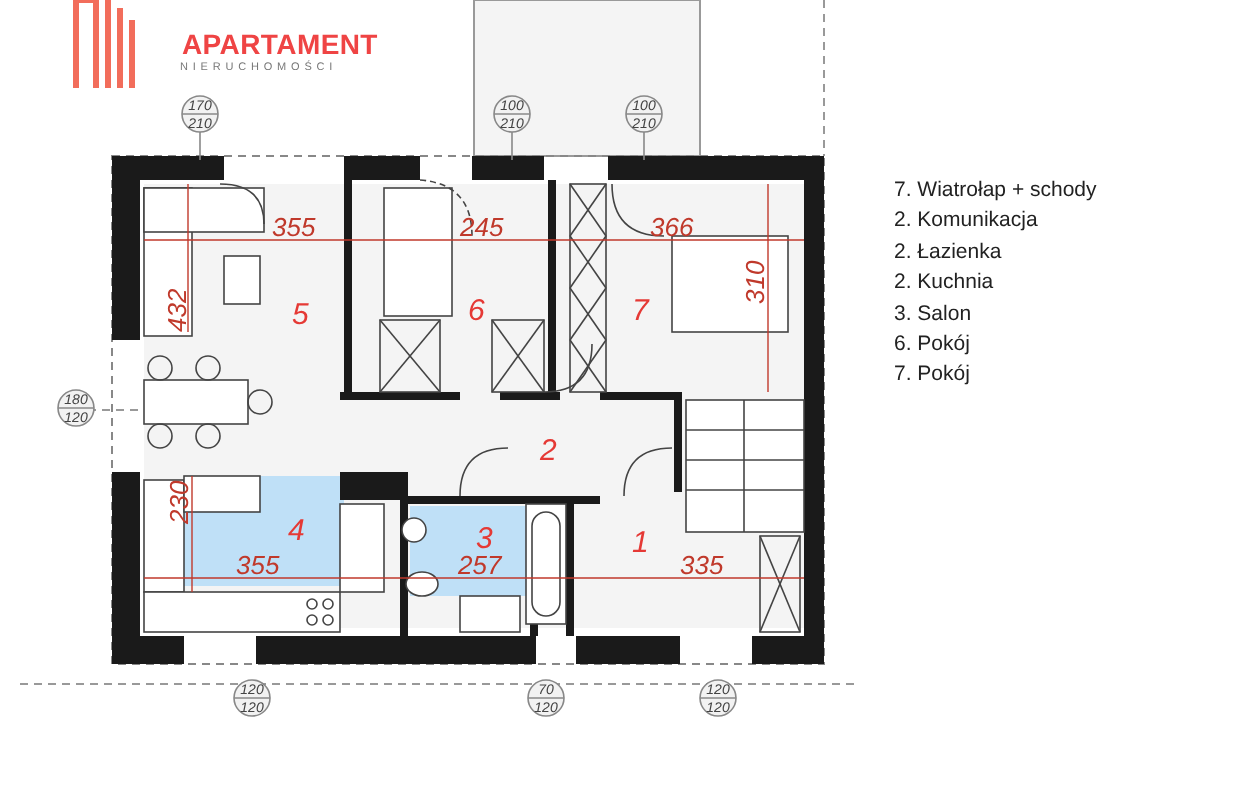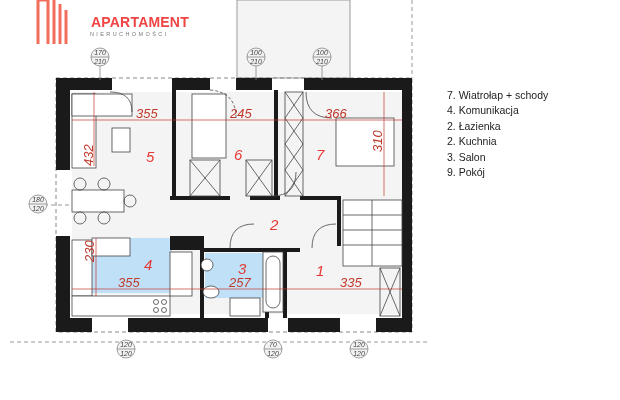--- a/index.html
+++ b/index.html
@@ -188,18 +188,19 @@
   <text class="wl" x="126" y="347" text-anchor="middle">120</text>
   <text class="wl" x="126" y="356" text-anchor="middle">120</text>
   <text class="wl" x="273" y="347" text-anchor="middle">70</text>
   <text class="wl" x="273" y="356" text-anchor="middle">120</text>
   <text class="wl" x="359" y="347" text-anchor="middle">120</text>
   <text class="wl" x="359" y="356" text-anchor="middle">120</text>
 </svg>
 
 <div class="legend">
   <div>7. Wiatrołap + schody</div>
-  <div>4. Komunikacja</div>
+  <div>2. Komunikacja</div>
   <div>2. Łazienka</div>
   <div>2. Kuchnia</div>
   <div>3. Salon</div>
-  <div>9. Pokój</div>
+  <div>6. Pokój</div>
+  <div>7. Pokój</div>
 </div>
 
 </body></html>

